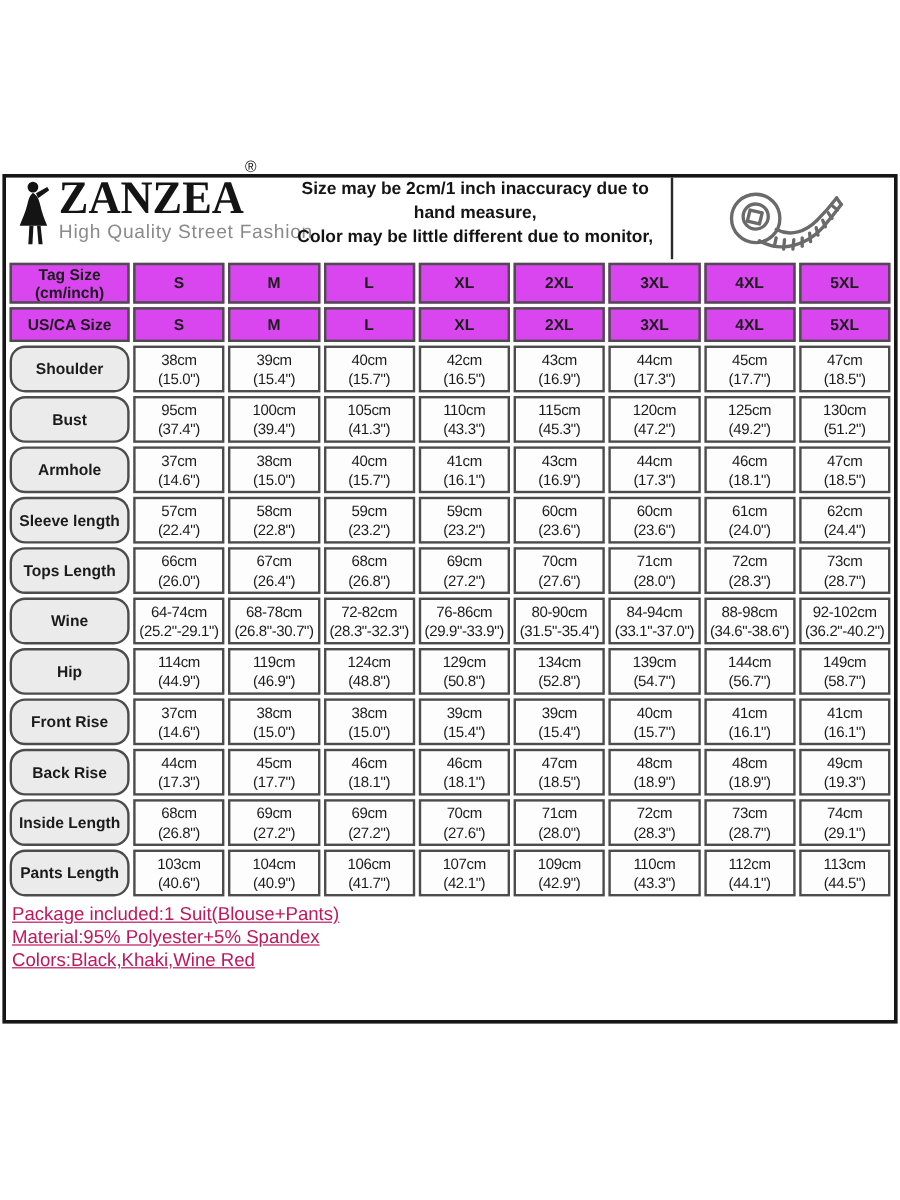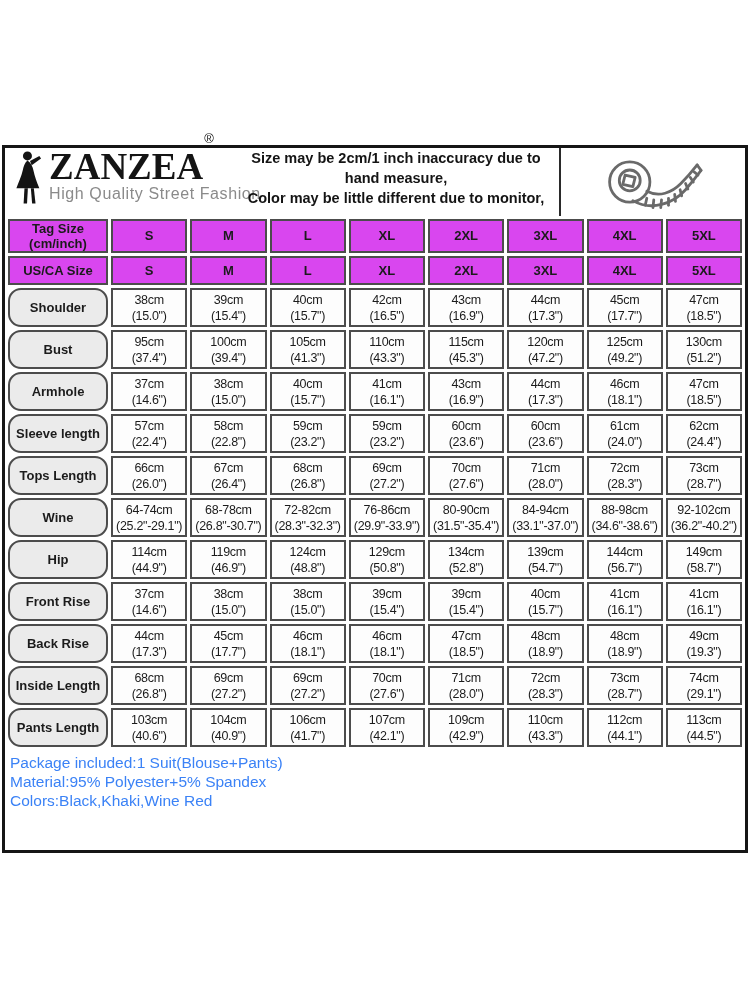--- a/index.html
+++ b/index.html
@@ -44,21 +44,21 @@
     padding:0;overflow:hidden;
   }
   col.c-label{width:100px;}
   .hdr-row td{height:25px;background:#d946ef;font-weight:700;font-size:13px;}
   .measure-row td{height:35px;background:#fdfdfd;font-size:12.5px;letter-spacing:-0.3px;}
   .measure-row td.label-cell{background:#ebebeb;font-weight:700;font-size:13px;letter-spacing:0;border-radius:13px;}
   .cell-line{line-height:16px;white-space:nowrap;}
   .label-cell .cell-line{line-height:15px;}
   
   .footer-block{
-    flex:1;padding:3px 5px 0 5px;font-size:15.5px;line-height:19.2px;color:#3b82f6;
+    flex:1;padding:3px 5px 0 5px;font-size:15.5px;line-height:19.2px;color:#be185d;text-decoration:underline;
   }
   .footer-line{white-space:nowrap;}
 </style>
 </head>
 <body>
 
 <div class="sheet">
 
   <div class="band">
     <div class="brand-zone">

